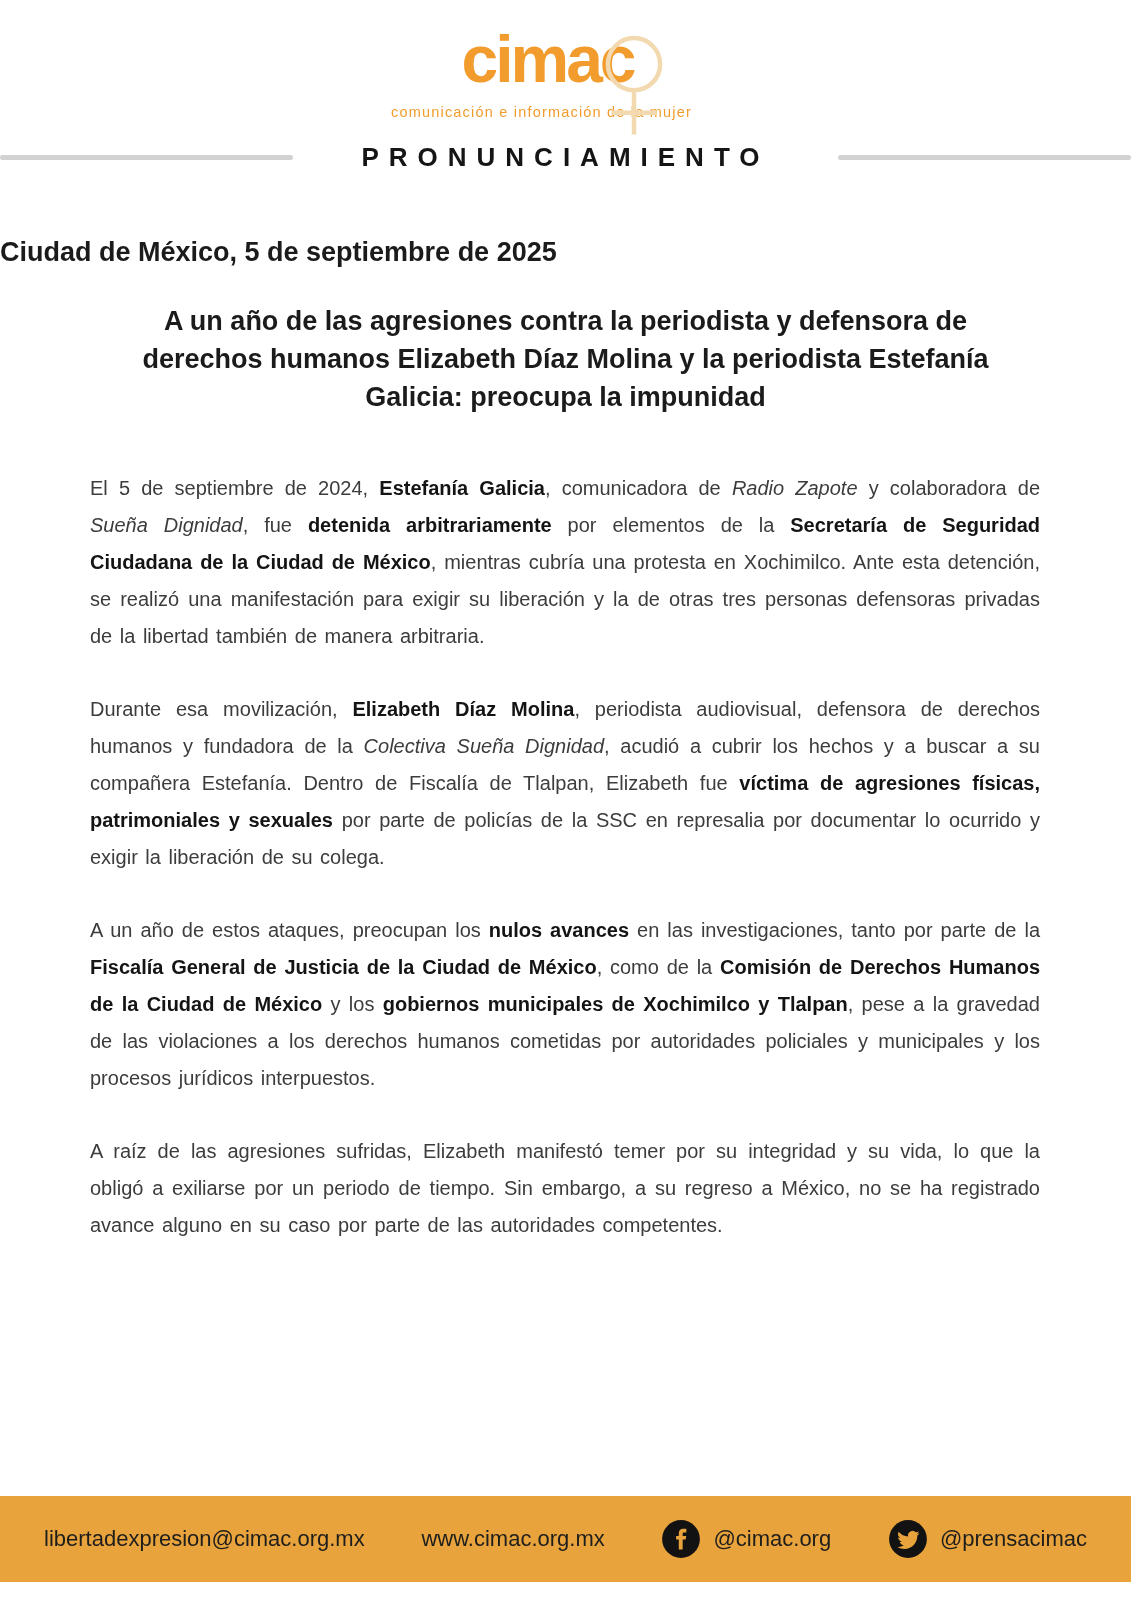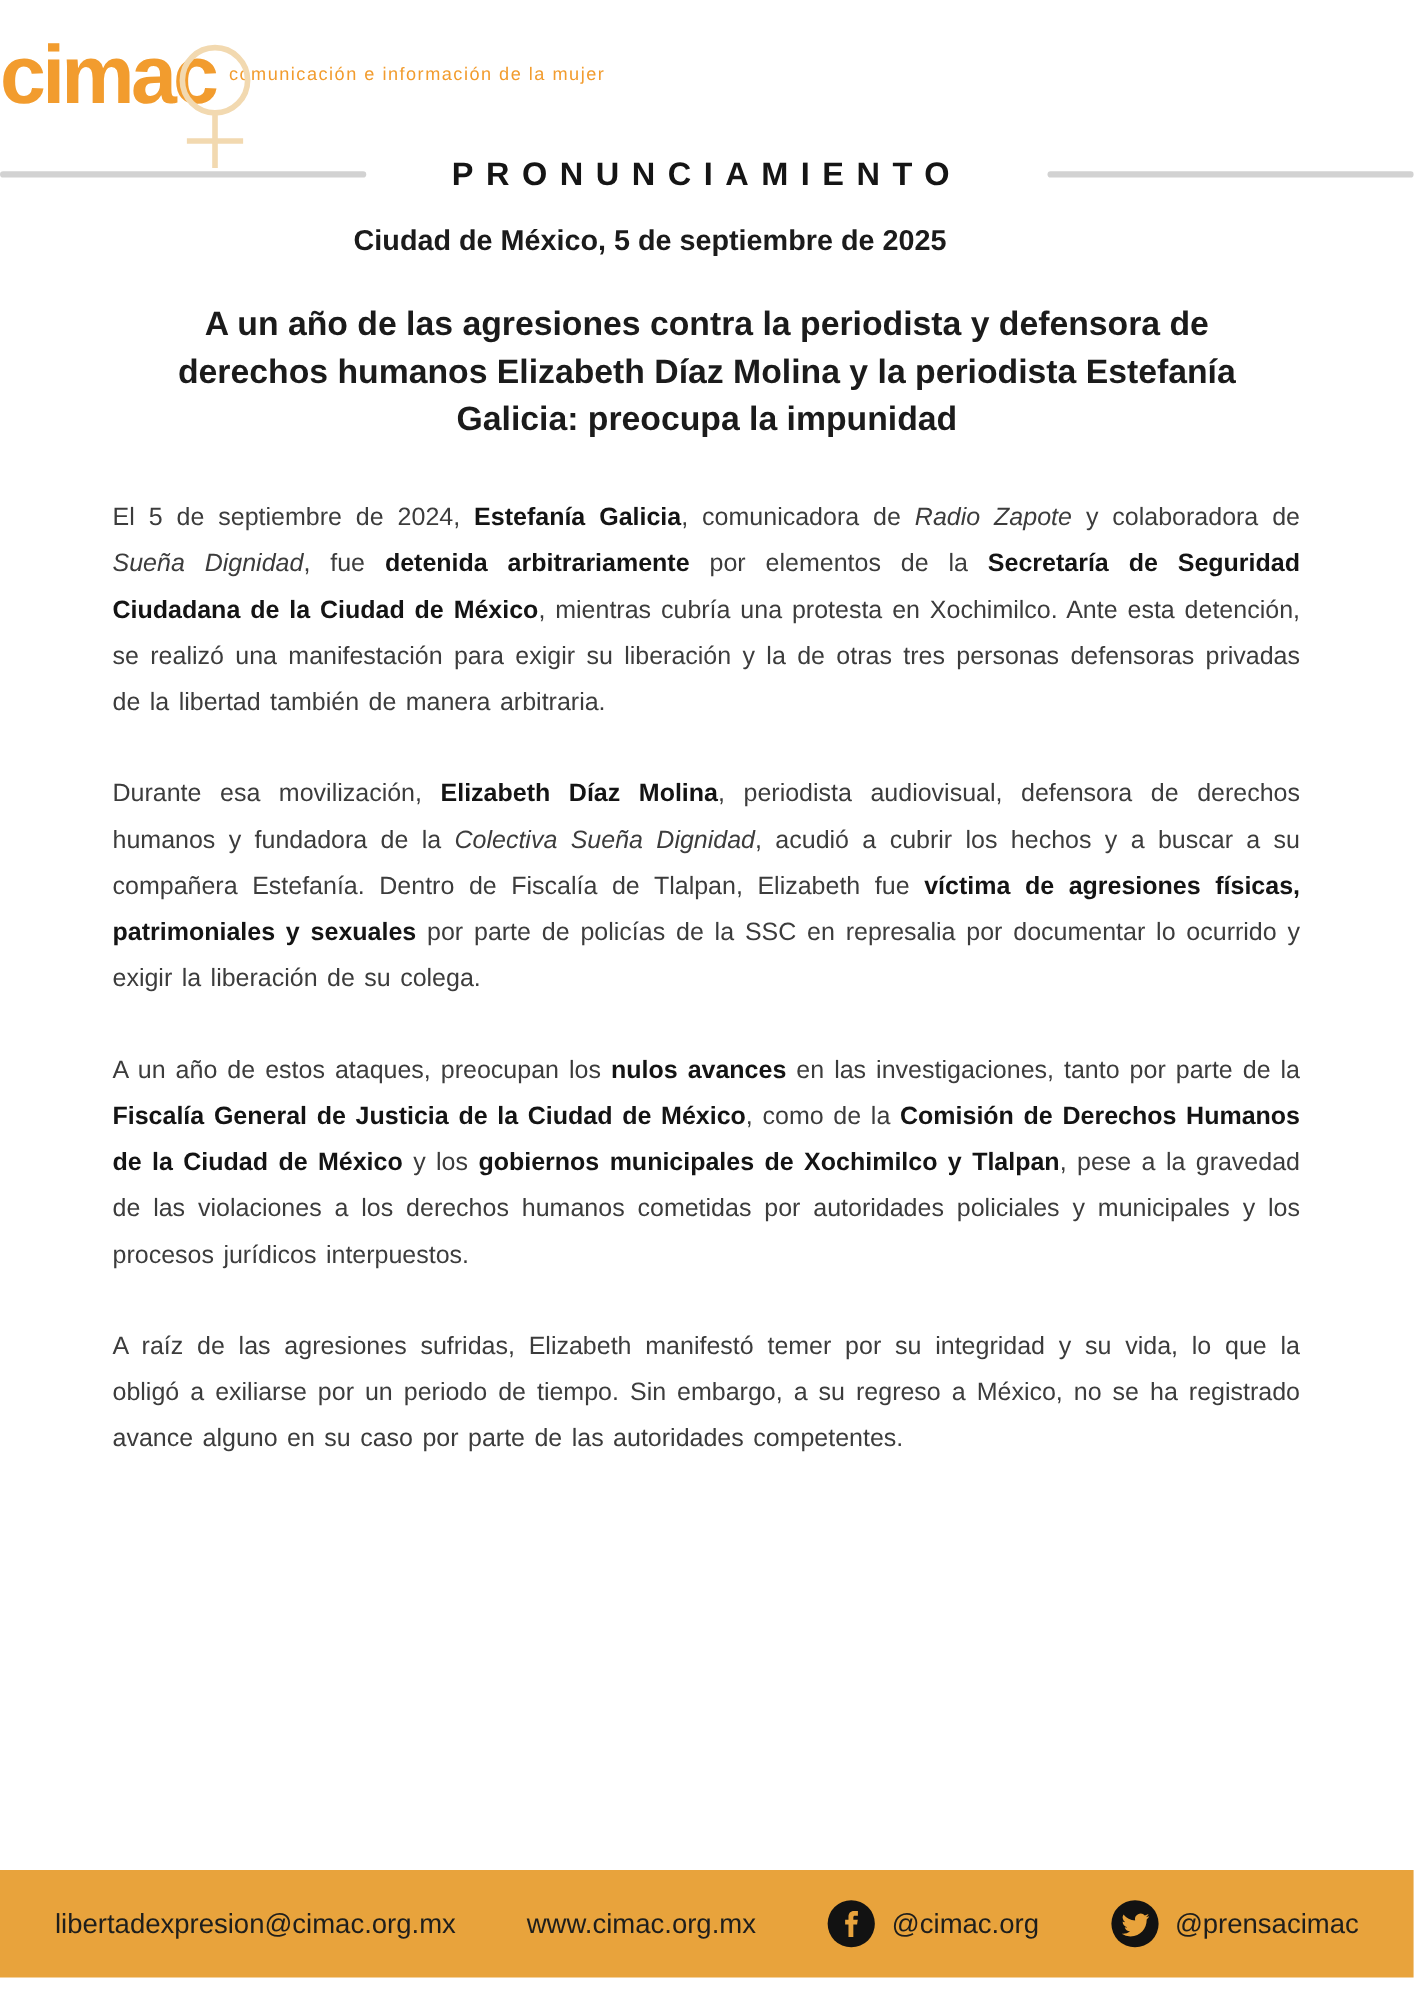--- a/index.html
+++ b/index.html
@@ -5,21 +5,21 @@
   * { margin:0; padding:0; box-sizing:border-box; }
   html,body { background:#ffffff; }
   body {
     width:1131px; height:1600px;
     font-family:"Liberation Sans", sans-serif;
     position:relative; overflow:hidden;
   }
   .page { width:1131px; height:1600px; position:relative; background:#fff; }
 
   
-  .logo-wrap { padding-top:16px; display:flex; flex-direction:row; align-items:center;gap:23px; }
+  .logo-wrap { padding-top:16px; display:flex; flex-direction:column; align-items:center; }
   .logo-row { display:flex; align-items:center; position:relative; }
   .brand {
     font-size:66px; font-weight:bold; letter-spacing:-3px;
     color:var(--brand-orange); line-height:1;
   }
   .venus-svg { margin-left:-36px; margin-top:14px; overflow:visible; }
   .tagline {
     margin-top:2px; margin-left:-48px;
     font-size:14.5px; letter-spacing:1.2px;
     color:var(--brand-orange);
@@ -28,25 +28,25 @@
   
   .kicker-band { margin-top:22px; display:flex; align-items:center; width:100%;gap:44px; }
   .rule { flex:1; height:5px; background:var(--rule-gray); border-radius:3px; }
   .kicker {
     padding:0 24px; font-size:26px; font-weight:bold;
     letter-spacing:10px; color:#151515; white-space:nowrap;
   }
 
   
   .dateline {
-    margin-top:24px; padding-right:91px;
-    text-align:center; font-size:23px; font-weight:bold; color:#1b1b1b;
+    margin-top:64px; padding-right:91px;
+    text-align:left; font-size:27px; font-weight:bold; color:#1b1b1b;
   }
   .doc-title {
-    margin:34px auto 0; width:910px;
+    margin:34px auto 12px; width:910px;
     text-align:center; font-size:27px; font-weight:bold;
     line-height:38px; color:#1b1b1b;
   }
 
   
   .content { padding:6px 91px 0 90px; }
   .content p {
     margin-top:36px; text-align:justify;
     font-size:20px; line-height:37px; color:var(--text);
     word-spacing:2px;

